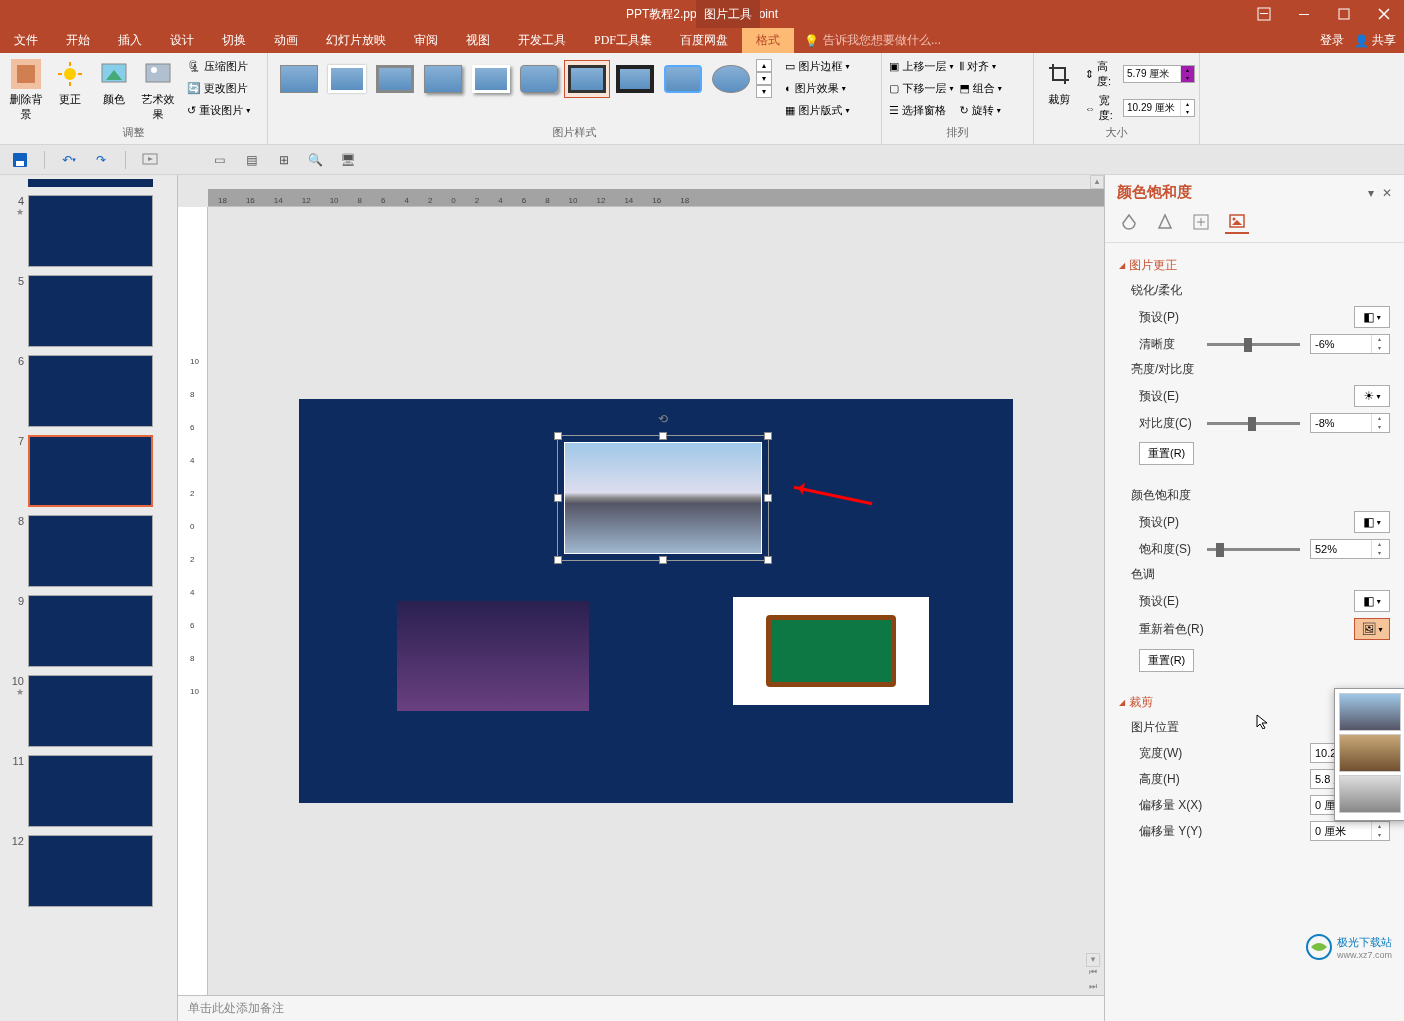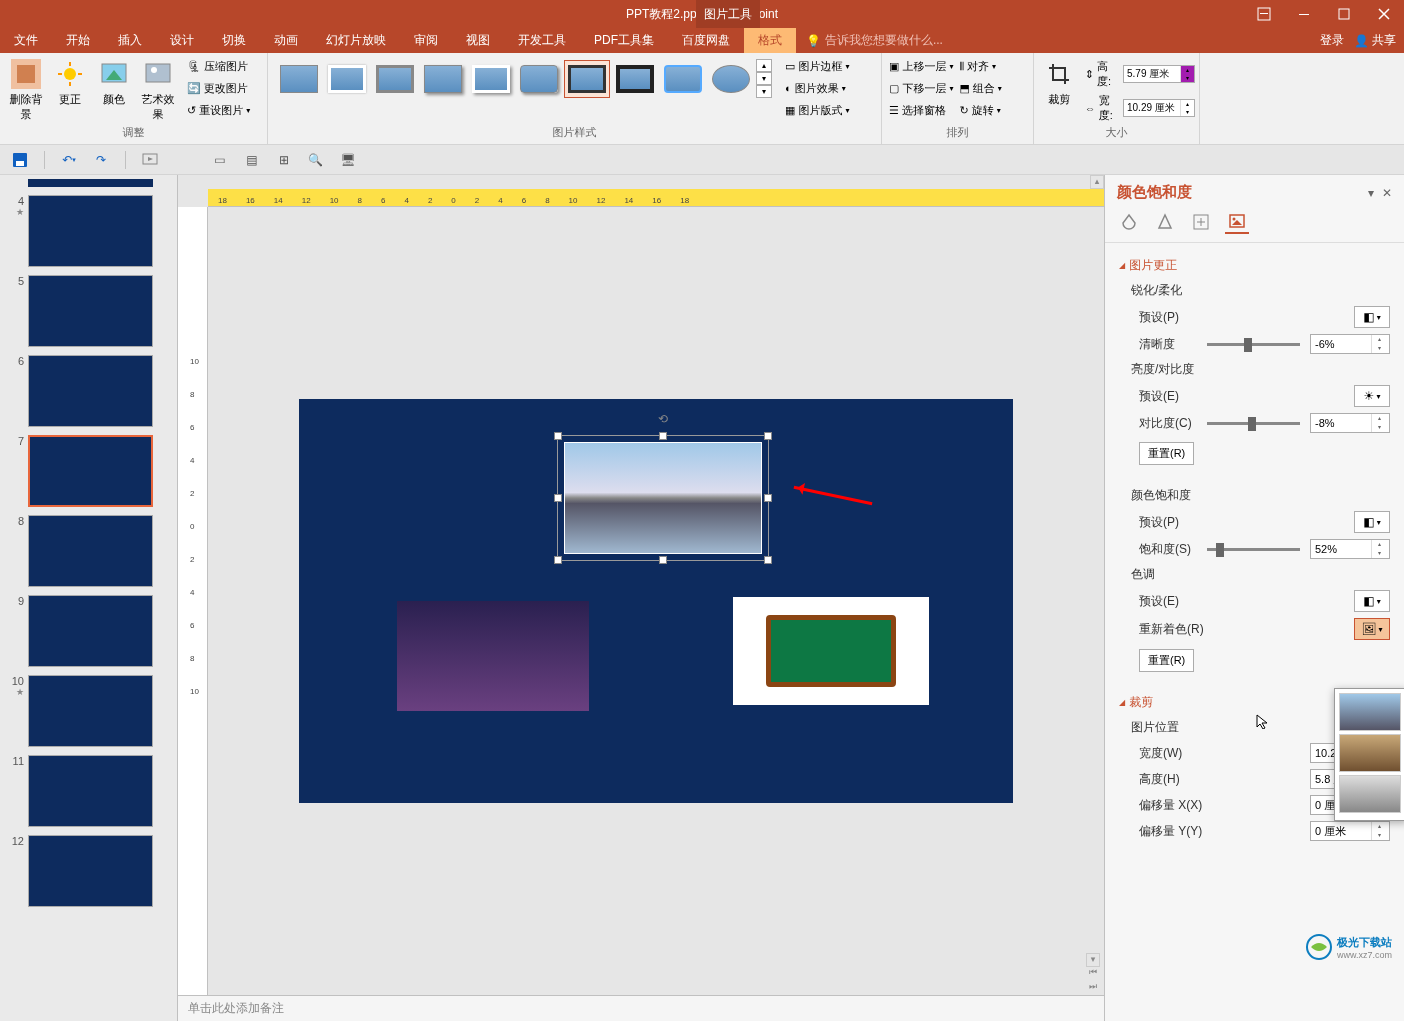--- a/index.html
+++ b/index.html
@@ -8,21 +8,21 @@
 
 .titlebar { height: 28px; background: #b7472a; display: flex; align-items: center; color: #fff; position: relative; }
 .titlebar .title { position: absolute; left: 50%; transform: translateX(-50%); font-size: 12px; }
 .titlebar .contextual { position: absolute; left: 696px; top: 0; width: 64px; height: 28px; background: #a03d24; display: flex; align-items: center; justify-content: center; font-size: 12px; }
 .titlebar .winbtns { position: absolute; right: 0; display: flex; }
 .titlebar .winbtns div { width: 40px; height: 28px; display: flex; align-items: center; justify-content: center; cursor: pointer; }
 .titlebar .winbtns .ribbtn { width: 40px; }
 
 
 .ribbontabs { height: 25px; background: #b7472a; display: flex; align-items: center; color: #fff; font-size: 12px; }
-.ribbontabs .tab { padding: 0 14px; height: 25px; display: flex; align-items: center; cursor: pointer; }
+.ribbontabs .tab { padding: 0 14px; height: 25px; display: flex; align-items: center; cursor: pointer; font-family: Liberation Serif, serif; }
 .ribbontabs .tab.active { background: #fdba74; color: #b7472a; }
 .ribbontabs .tell { color: #f0c0b5; margin-left: 10px; display: flex; align-items: center; gap: 4px; }
 .ribbontabs .right { margin-left: auto; display: flex; align-items: center; padding-right: 8px; gap: 10px; }
 .ribbontabs .right .share { display: flex; align-items: center; gap: 3px; }
 
 
 .ribbon { height: 92px; background: #f1f1f1; border-bottom: 1px solid #d4d4d4; display: flex; }
 .group { border-right: 1px solid #d4d4d4; padding: 2px 4px; display: flex; flex-direction: column; justify-content: space-between; }
 .group .label { text-align: center; font-size: 11px; color: #666; padding-bottom: 2px; }
 .group .content { flex: 1; display: flex; align-items: flex-start; }
@@ -53,21 +53,21 @@
 
 .main { display: flex; height: 846px; }
 .thumbcol { width: 178px; background: #eaeaea; overflow-y: auto; border-right: 1px solid #c0c0c0; padding: 4px 0; }
 .slidethumb { display: flex; gap: 4px; padding: 4px 8px; }
 .slidethumb .num { width: 16px; font-size: 11px; color: #555; text-align: right; }
 .slidethumb .prev { width: 125px; height: 72px; background: #0d2b5e; border: 1px solid #aaa; position: relative; cursor: pointer; }
 .slidethumb.active .prev { border: 2px solid #e8663c; }
 .slidethumb .star { font-size: 9px; color: #888; }
 
 .editarea { flex: 1; background: #e6e6e6; display: flex; flex-direction: column; position: relative; }
-.ruler-h { height: 18px; background: #fde047; border-bottom: 1px solid #c0c0c0; margin-left: 30px; font-size: 8px; position: relative; overflow: hidden; }
+.ruler-h { height: 18px; background: #a3a3a3; border-bottom: 1px solid #c0c0c0; margin-left: 30px; font-size: 8px; position: relative; overflow: hidden; }
 .ruler-h .marks { position: absolute; display: flex; gap: 19px; left: 10px; top: 7px; }
 .ruler-h .marks span { font-size: 8px; color: #444; }
 .editbody { flex: 1; display: flex; }
 .ruler-v { width: 30px; background: #fff; border-right: 1px solid #c0c0c0; position: relative; }
 .ruler-v .marks { position: absolute; display: flex; flex-direction: column; gap: 24px; top: 150px; left: 12px; }
 .ruler-v .marks span { font-size: 8px; color: #444; }
 .canvas { flex: 1; background: #e6e6e6; display: flex; align-items: center; justify-content: center; position: relative; }
 .slide { width: 714px; height: 404px; background: #0d2b5e; position: relative; }
 .slide .img1 { position: absolute; left: 265px; top: 43px; width: 198px; height: 112px; background: linear-gradient(#a0c8e8 0%, #dde 45%, #888 50%, #556 55%, #a0b8d0 100%); border: 1px solid #fff; }
 .slide .sel { position: absolute; left: 258px; top: 36px; width: 212px; height: 126px; border: 1px solid #999; }
@@ -108,21 +108,21 @@
 
 .recolor-popup { position: absolute; right: -4px; top: 445px; width: 74px; background: #fff; border: 1px solid #999; box-shadow: 0 2px 8px rgba(0,0,0,.3); padding: 4px; z-index: 10; }
 .recolor-popup .rcitem { width: 62px; height: 38px; margin-bottom: 3px; cursor: pointer; border: 1px solid #ccc; }
 .recolor-popup .rcitem.c1 { background: linear-gradient(#a0c8e8, #556); }
 .recolor-popup .rcitem.c2 { background: linear-gradient(#c8a878, #705030); }
 .recolor-popup .rcitem.c3 { background: linear-gradient(#ddd, #888); }
 
 .watermark { position: absolute; right: 12px; bottom: 60px; display: flex; align-items: center; gap: 4px; }
 .watermark .logo { width: 28px; height: 28px; }
 .watermark .wtxt { display: flex; flex-direction: column; font-size: 11px; }
-.watermark .wtxt .cn { color: #0d7ec0; font-weight: bold; }
+.watermark .wtxt .cn { color: #0d7ec0; font-weight: normal; }
 .watermark .wtxt .url { color: #888; font-size: 9px; }
 
 svg { display: block; }
 </style>
 </head>
 <body>
 
 <div class="titlebar">
   <span class="title">PPT教程2.pptx - PowerPoint</span>
   <div class="contextual">图片工具</div>

